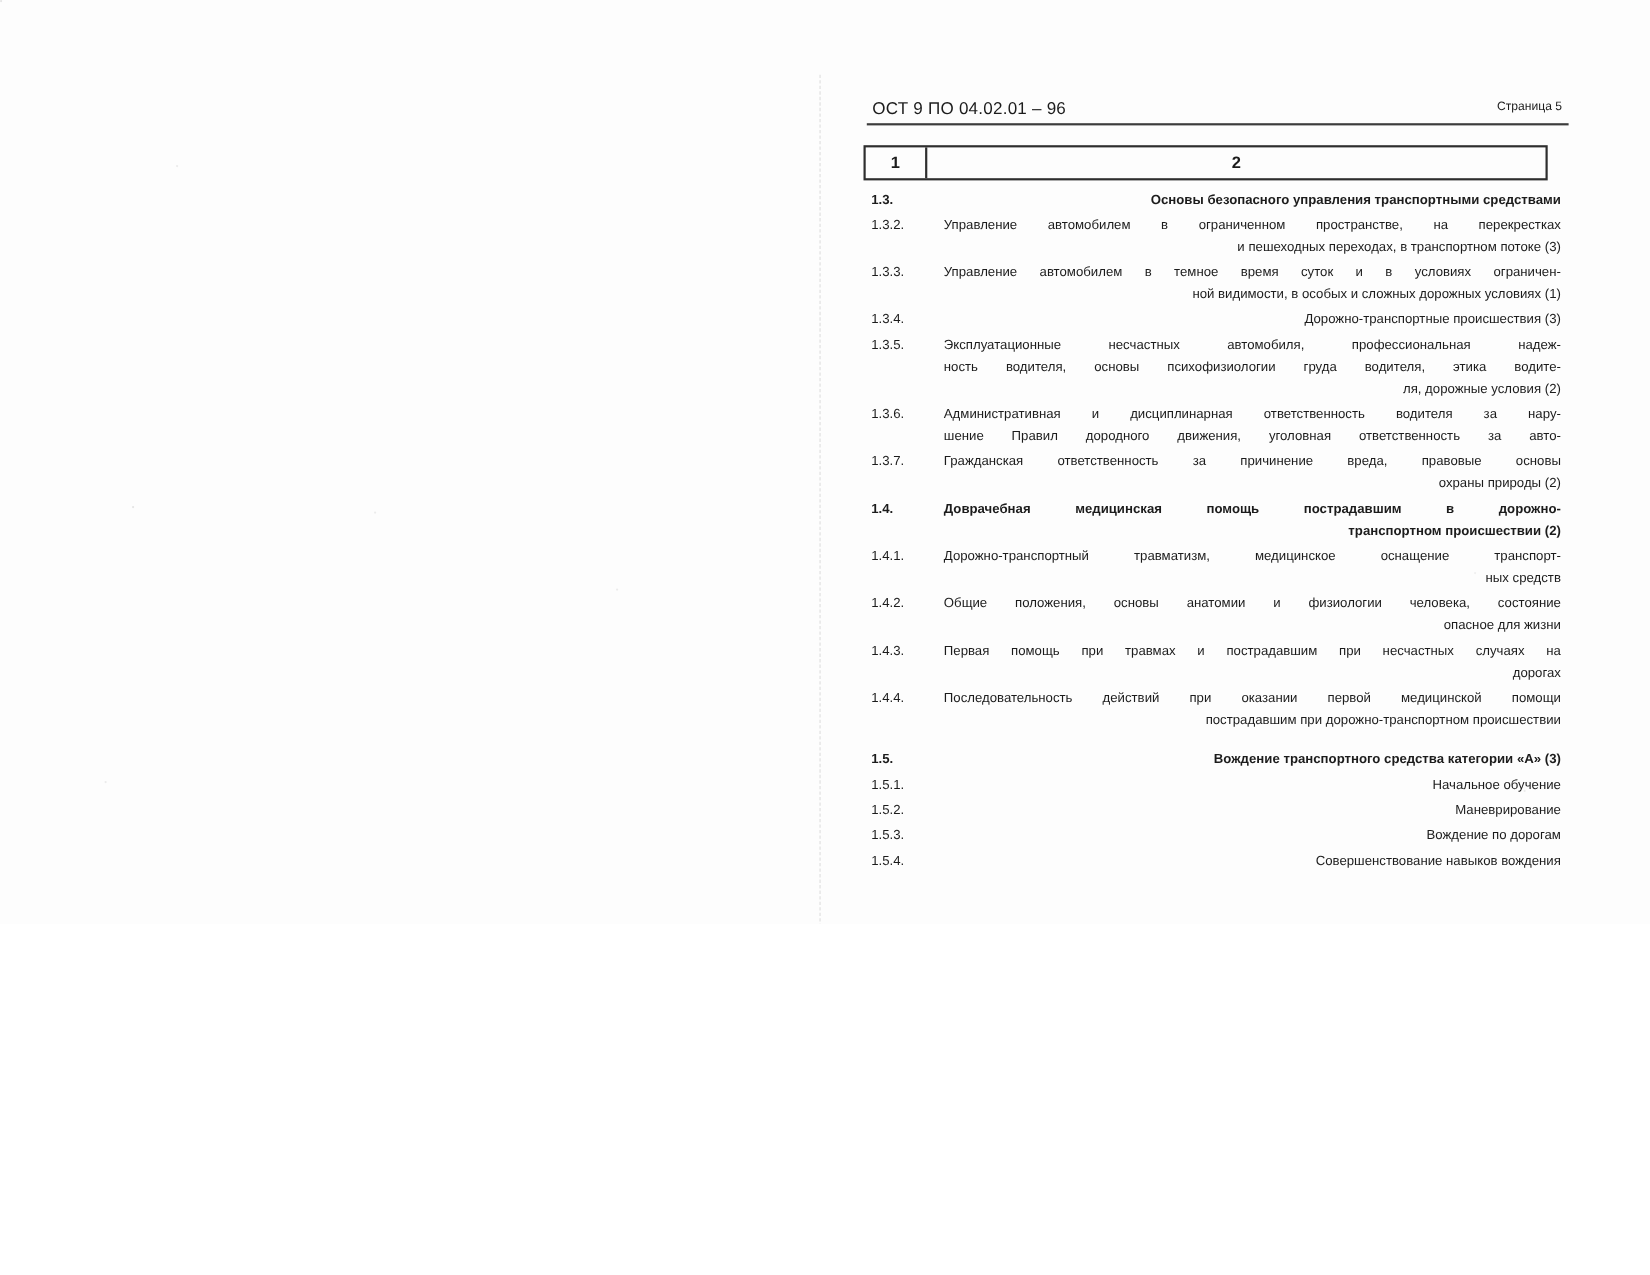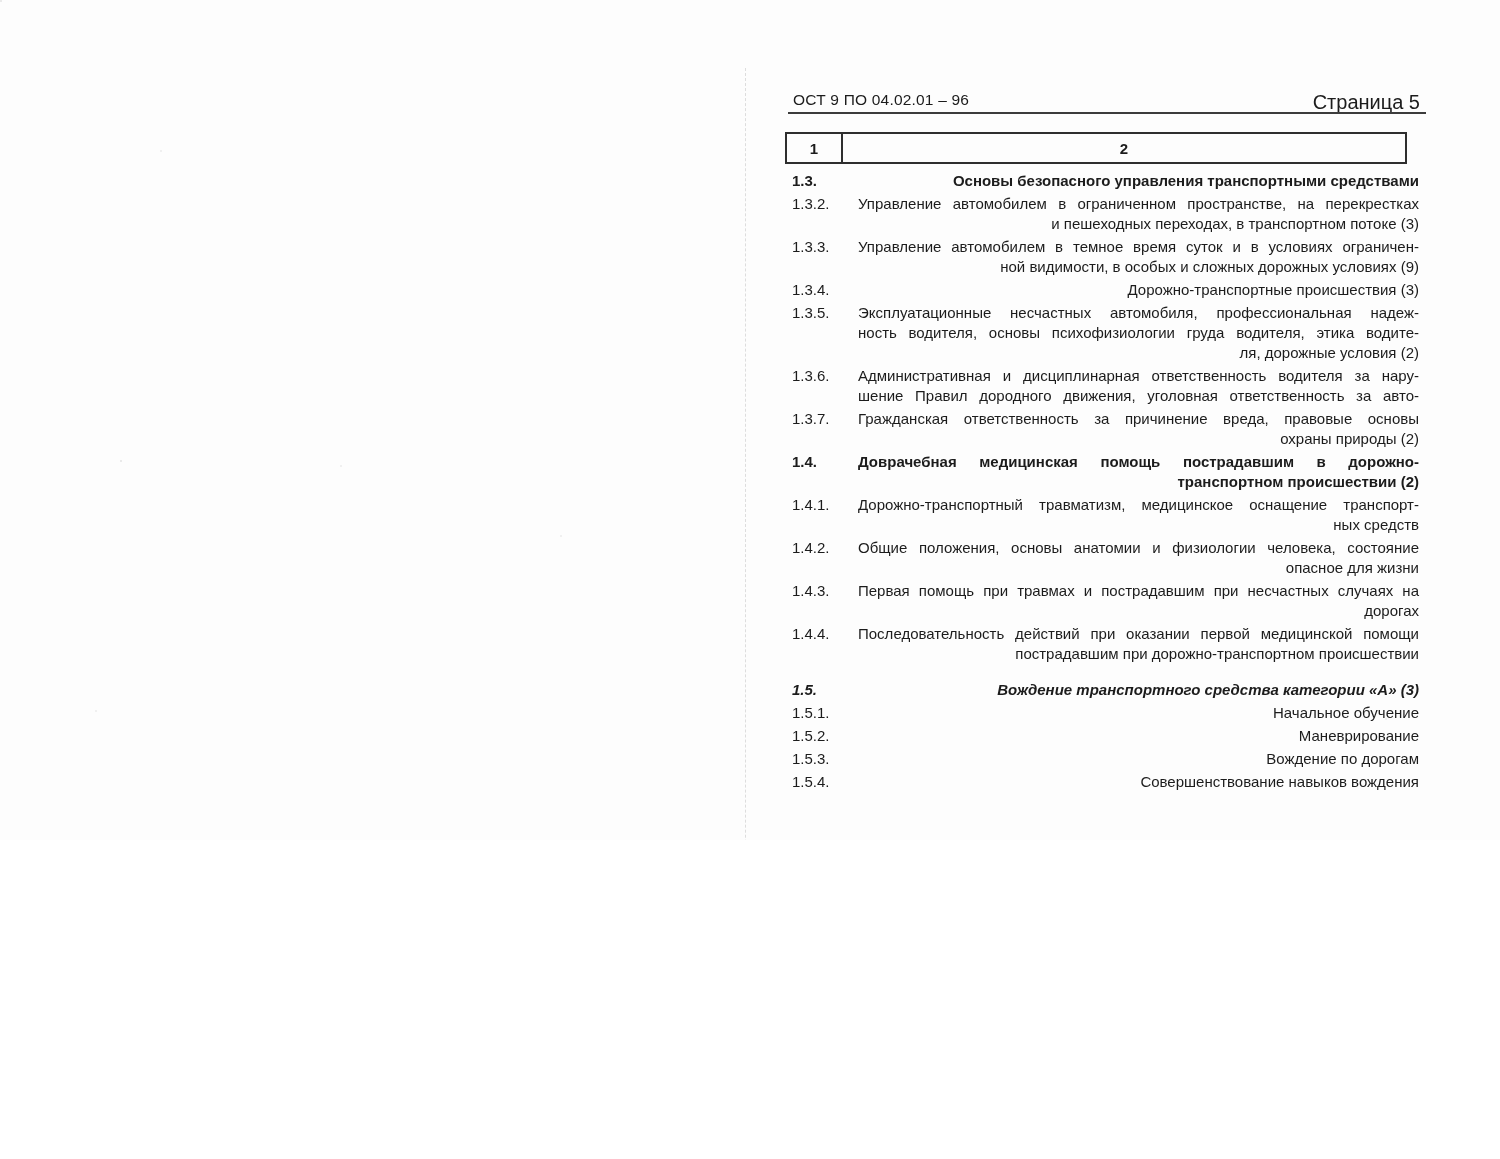--- a/index.html
+++ b/index.html
@@ -37,21 +37,21 @@
       1385px 718px 0 rgba(80,80,80,.10),
       1208px 1082px 0 rgba(80,80,80,.10),
       640px 1000px 0 rgba(80,80,80,.08);
   }
   .hdr-left{
     position:absolute;left:793px;top:91px;
     font-size:15.5px;letter-spacing:.2px;white-space:nowrap;
   }
   .hdr-right{
     position:absolute;right:80px;top:91px;
-    font-size:20px;white-space:nowrap;
+    font-size:11px;white-space:nowrap;
   }
   .hdr-rule{
     position:absolute;left:788px;top:112px;width:638px;height:2px;
     background:var(--rule,#3c3c3c);
   }
   .colhead{
     position:absolute;left:785px;top:132px;width:622px;height:32px;
     box-sizing:border-box;border:2px solid #2e2e2e;
     display:flex;align-items:center;
     font-size:15px;font-weight:bold;
@@ -59,27 +59,27 @@
   .colhead .c1{
     width:56px;height:100%;box-sizing:border-box;
     border-right:2px solid #2e2e2e;
     display:flex;align-items:center;justify-content:center;
   }
   .colhead .c2{
     flex:1;display:flex;align-items:center;justify-content:center;
   }
   .items{
     position:absolute;left:792px;top:171px;width:627px;
-    font-size:15px;line-height:20px;
+    font-size:12px;line-height:20px;
   }
   .row{display:flex;margin-bottom:3px;}
   .row .num{width:66px;flex:0 0 66px;}
   .row .txt{flex:1;min-width:0;}
   .row.b{font-weight:bold;}
-  .row.g{margin-top:16px;font-style:italic;}
+  .row.g{margin-top:16px;}
   .line{text-align:right;}
   .line.j{text-align:justify;text-align-last:justify;}
 </style>
 </head>
 <body style="--paper: #fdfdfd; --ink: #1c1c1c; --rule: #3c3c3c;">
 
 <div class="page">
   <div class="crease"></div>
   <div class="noise"></div>
 
@@ -105,21 +105,21 @@
         <div class="num">1.3.2.</div>
         <div class="txt">
           <div class="line j">Управление автомобилем в ограниченном пространстве, на перекрестках</div>
           <div class="line">и пешеходных переходах, в транспортном потоке (3)</div>
         </div>
       </div>
       <div class="row">
         <div class="num">1.3.3.</div>
         <div class="txt">
           <div class="line j">Управление автомобилем в темное время суток и в условиях ограничен-</div>
-          <div class="line">ной видимости, в особых и сложных дорожных условиях (9)</div>
+          <div class="line">ной видимости, в особых и сложных дорожных условиях (1)</div>
         </div>
       </div>
       <div class="row">
         <div class="num">1.3.4.</div>
         <div class="txt">
           <div class="line">Дорожно-транспортные происшествия (3)</div>
         </div>
       </div>
       <div class="row">
         <div class="num">1.3.5.</div>

